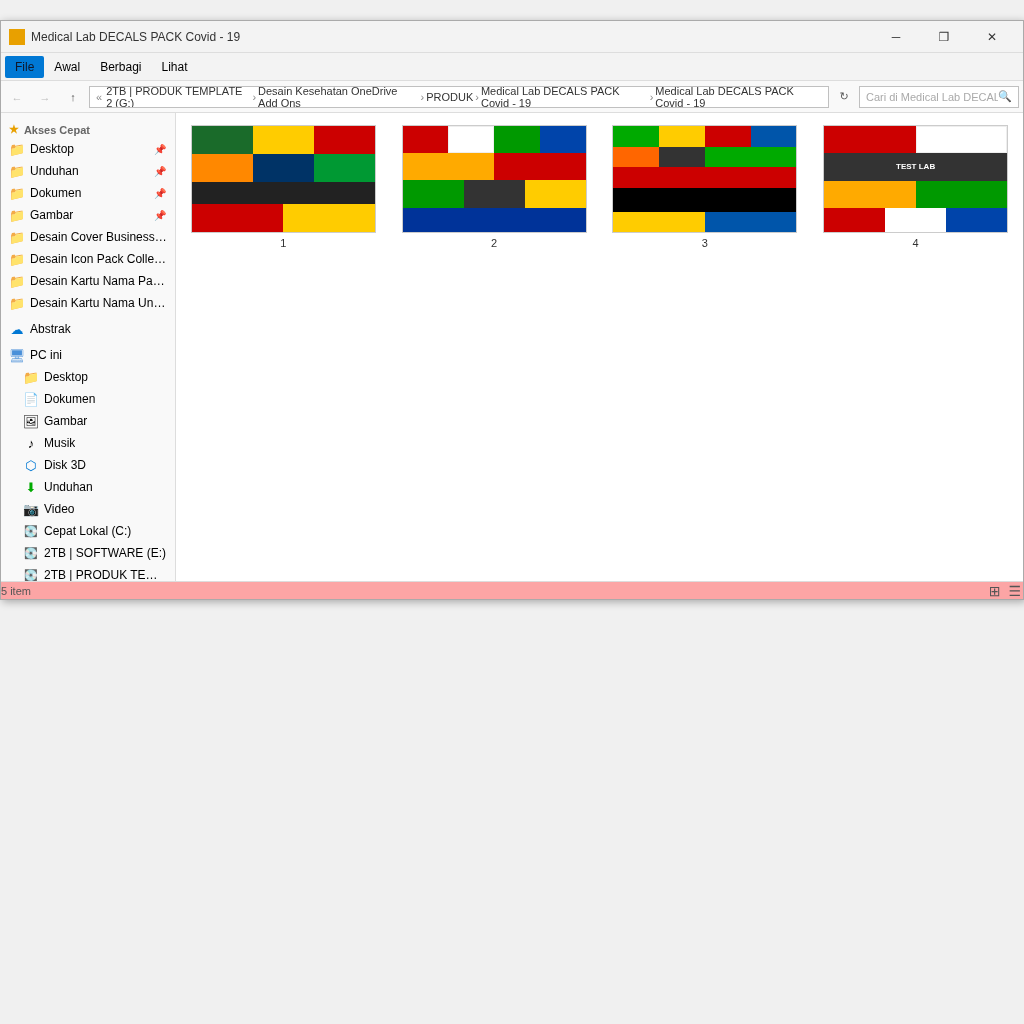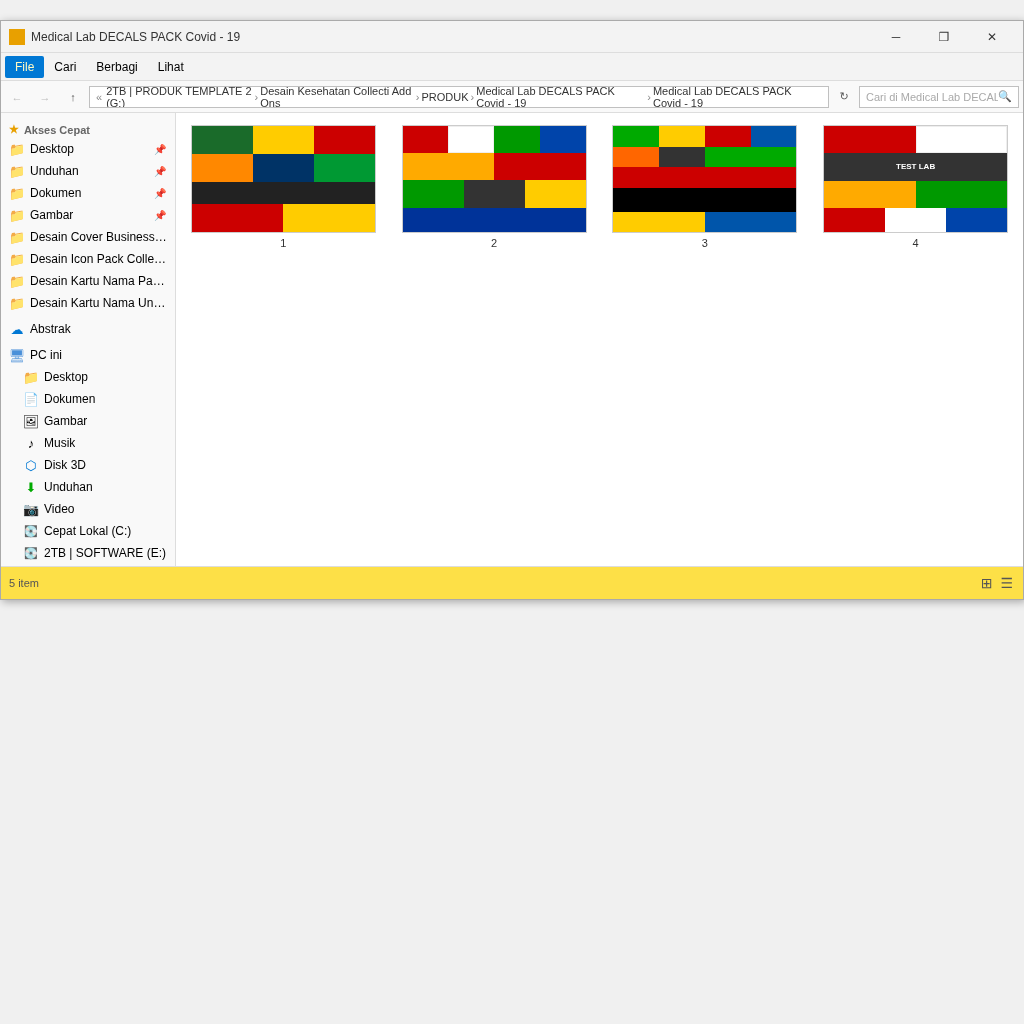--- a/index.html
+++ b/index.html
@@ -58,21 +58,21 @@
       align-items: center;
       padding: 0 4px;
       border-bottom: 1px solid #ddd;
     }
     .menu-item {
       padding: 4px 10px;
       cursor: pointer;
       font-size: 12px;
       border-radius: 2px;
     }
-    .menu-item.active { background: #0078d4; color: #fef9c3; }
+    .menu-item.active { background: #0078d4; color: #0f172a; }
 
     
     .address-bar {
       background: #f9f9f9;
       height: 32px;
       display: flex;
       align-items: center;
       padding: 0 4px;
       border-bottom: 1px solid #ddd;
       gap: 4px;
@@ -199,26 +199,26 @@
 
     .thumbnail-label {
       margin-top: 4px;
       font-size: 11px;
       text-align: center;
       color: #333;
     }
 
     
     .status-bar {
-      height: 33px;
-      background: #fde047;
+      height: 18px;
+      background: #fca5a5;
       border-top: 1px solid #ddd;
       display: flex;
       align-items: center;
-      padding: 0 8px;
+      padding: 0 0;
       font-size: 11px;
       color: #555;
     }
     .status-bar-right {
       margin-left: auto;
       display: flex;
       gap: 4px;
     }
     .view-btn {
       cursor: pointer;
@@ -243,36 +243,36 @@
     <span class="title-bar-text">Medical Lab DECALS PACK Covid - 19</span>
     <div class="title-bar-controls">
       <button class="title-bar-btn">─</button>
       <button class="title-bar-btn">❐</button>
       <button class="title-bar-btn close">✕</button>
     </div>
   </div>
 
   <div class="menu-bar">
     <div class="menu-item active">File</div>
-    <div class="menu-item">Cari</div>
+    <div class="menu-item">Awal</div>
     <div class="menu-item">Berbagi</div>
     <div class="menu-item">Lihat</div>
   </div>
 
   <div class="address-bar">
     <div class="nav-btn disabled" title="Back">←</div>
     <div class="nav-btn disabled" title="Forward">→</div>
     <div class="nav-btn" title="Up">↑</div>
     <div class="address-path">
       <span class="path-segment">
         <span style="color:#888;margin-right:4px;">«</span>
         <span>2TB | PRODUK TEMPLATE 2 (G:)</span>
       </span>
       <span class="path-sep">›</span>
-      <span class="path-segment">Desain Kesehatan Collecti Add Ons</span>
+      <span class="path-segment">Desain Kesehatan OneDrive Add Ons</span>
       <span class="path-sep">›</span>
       <span class="path-segment">PRODUK</span>
       <span class="path-sep">›</span>
       <span class="path-segment">Medical Lab DECALS PACK Covid - 19</span>
       <span class="path-sep">›</span>
       <span class="path-segment">Medical Lab DECALS PACK Covid - 19</span>
     </div>
     <div class="refresh-btn">↻</div>
     <div class="search-box">
       <span style="color:#aaa;font-size:11px;overflow:hidden;white-space:nowrap;">Cari di Medical Lab DECALS P...</span>

